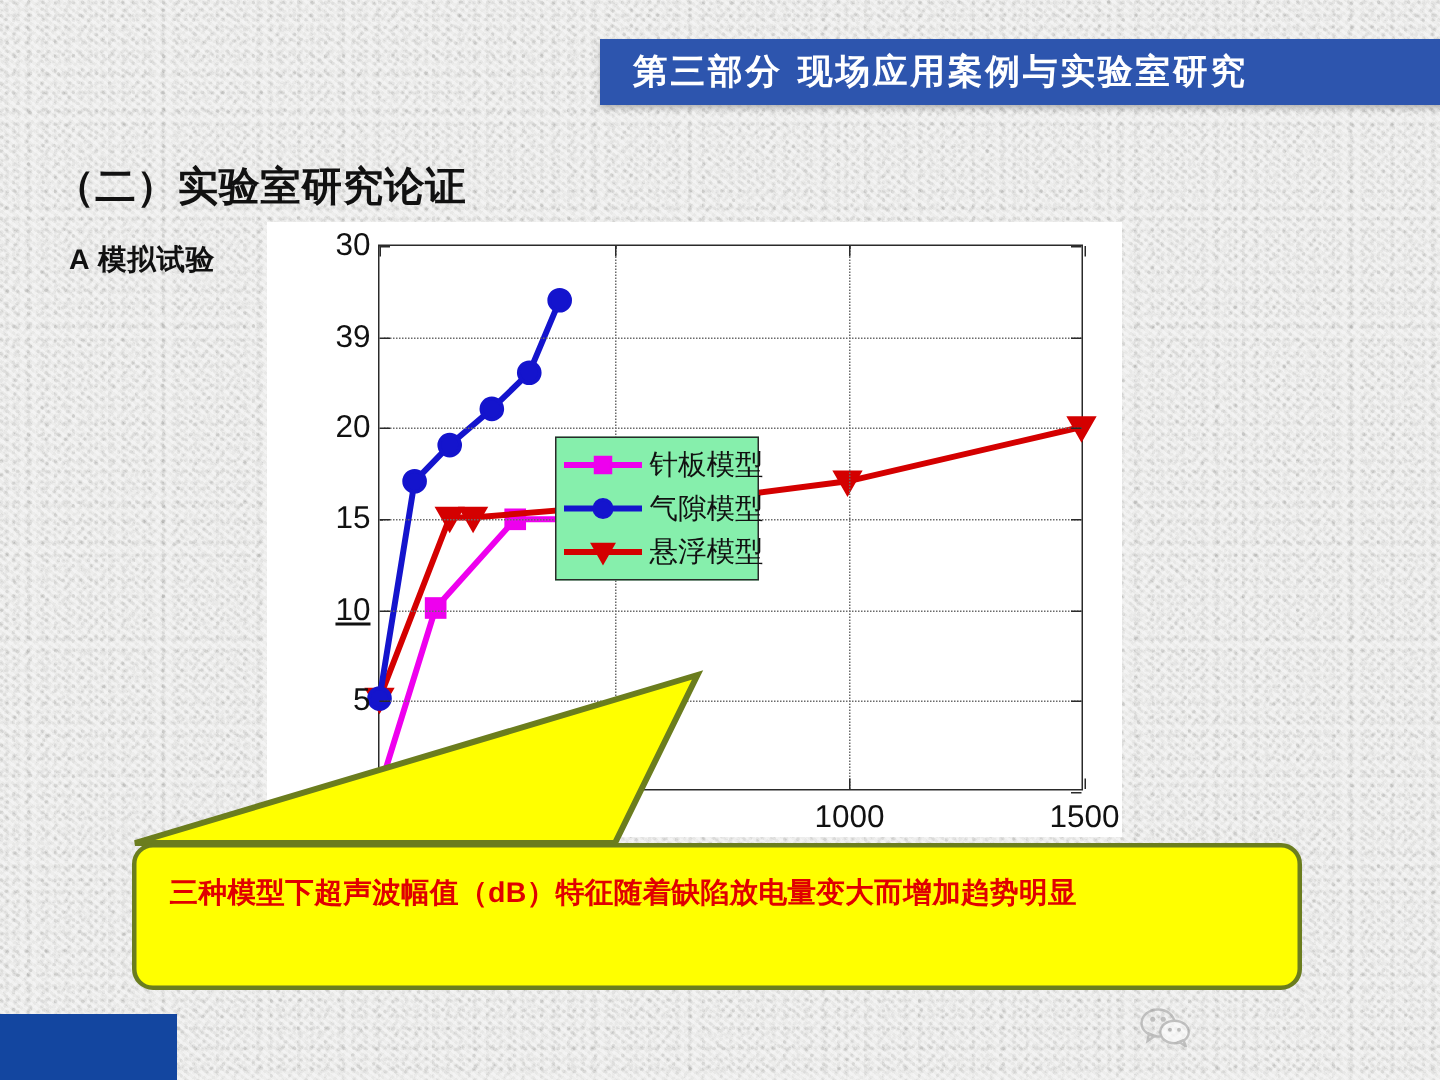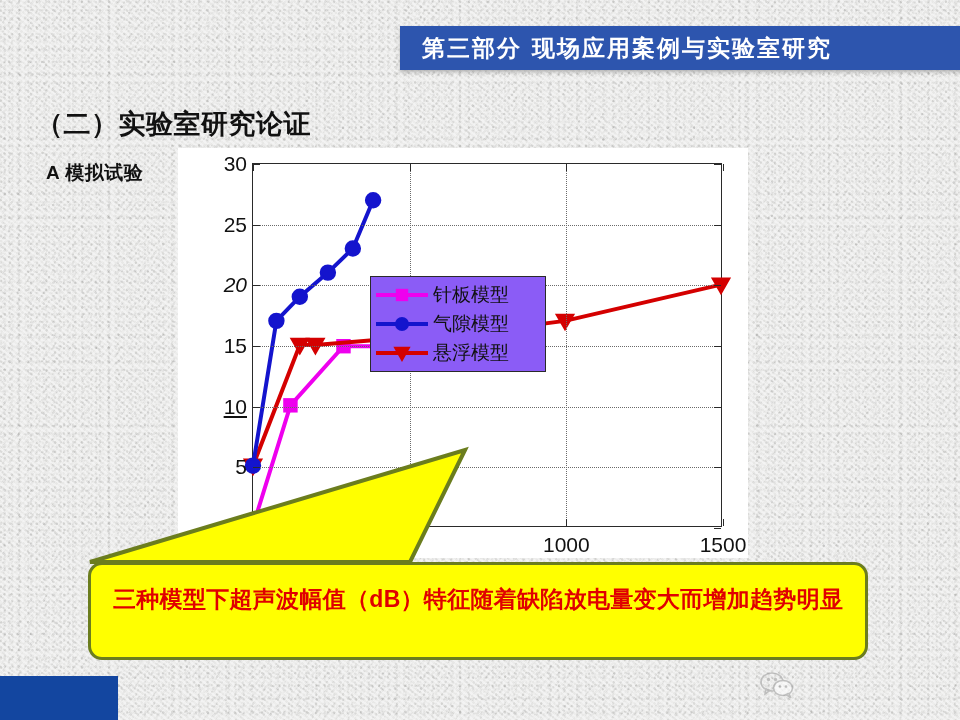--- a/index.html
+++ b/index.html
@@ -83,39 +83,39 @@
   .tick-v.t{bottom:auto;top:0;}
   #ylabel{
     position:absolute;left:6px;top:50%;
     transform:translateY(-50%) rotate(-90deg);transform-origin:center;
     font-size:21px;color:#111;white-space:nowrap;
   }
   #plot-svg{position:absolute;left:0;top:0;width:100%;height:100%;overflow:visible;}
 
   
   #chart-legend{
-    position:absolute;left:370px;top:276px;width:176px;
-    background:#8b5cf6;border:1.3px solid #2a2a2a;
+    position:absolute;left:370px;top:291px;width:136px;
+    background:#86efac;border:1.3px solid #2a2a2a;
     padding:3px 6px 4px 5px;box-sizing:border-box;
   }
   .legend-row{display:flex;align-items:center;height:29px;}
   .legend-sample{width:52px;height:20px;position:relative;flex:0 0 52px;}
   .legend-sample .ln{position:absolute;left:0;right:0;top:50%;height:4px;margin-top:-2px;}
   .legend-sample .mk{position:absolute;left:50%;top:50%;transform:translate(-50%,-50%);}
   .legend-text{font-size:19px;color:#111;margin-left:5px;white-space:nowrap;}
 
   
   #callout-pointer{position:absolute;left:80px;top:440px;width:420px;height:150px;overflow:visible;}
   #callout-box{
     position:absolute;left:88px;top:562px;width:780px;height:98px;
     background:#ffff00;border:3px solid #6b7d1e;border-radius:14px;
     box-sizing:border-box;padding:14px 18px 0 22px;
   }
   #callout-text{
-    color:#e00000;font-size:23px;font-weight:bold;line-height:1.75;
+    color:#e00000;font-size:19px;font-weight:bold;line-height:1.75;
     letter-spacing:.3px;
   }
 
   
   #footer-bar{position:absolute;left:0px;top:676px;width:118px;height:44px;background:#1346a0;}
   #watermark{
     position:absolute;left:760px;top:672px;display:flex;align-items:center;gap:8px;opacity:.55;
   }
   #watermark .wm-text{
     font-size:22px;color:#8d8d8d;letter-spacing:2px;white-space:nowrap;
@@ -170,25 +170,25 @@
       <div class="tick-h " style="top: 242.667px;"></div>
       <div class="tick-h r" style="top: 242.667px;"></div>
       <div class="ytick-label" style="top: 242.667px; text-decoration: underline;">10</div>
       <div class="gridline-h" style="top: 182px;"></div>
       <div class="tick-h " style="top: 182px;"></div>
       <div class="tick-h r" style="top: 182px;"></div>
       <div class="ytick-label" style="top: 182px;">15</div>
       <div class="gridline-h" style="top: 121.333px;"></div>
       <div class="tick-h " style="top: 121.333px;"></div>
       <div class="tick-h r" style="top: 121.333px;"></div>
-      <div class="ytick-label" style="top: 121.333px; font-style: italic;">20</div>
+      <div class="ytick-label" style="top: 121.333px;">20</div>
       <div class="gridline-h" style="top: 60.6667px;"></div>
       <div class="tick-h " style="top: 60.6667px;"></div>
       <div class="tick-h r" style="top: 60.6667px;"></div>
-      <div class="ytick-label" style="top: 60.6667px;">25</div>
+      <div class="ytick-label" style="top: 60.6667px;">39</div>
       <div class="tick-h " style="top: 0px;"></div>
       <div class="tick-h r" style="top: 0px;"></div>
       <div class="ytick-label" style="top: 0px;">30</div>
       <div class="tick-v " style="left: 0px;"></div>
       <div class="tick-v t" style="left: 0px;"></div>
       <div class="xtick-label" style="left: 0px;">0</div>
       <div class="gridline-v" style="left: 156.667px;"></div>
       <div class="tick-v " style="left: 156.667px;"></div>
       <div class="tick-v t" style="left: 156.667px;"></div>
       <div class="gridline-v" style="left: 313.333px;"></div>

